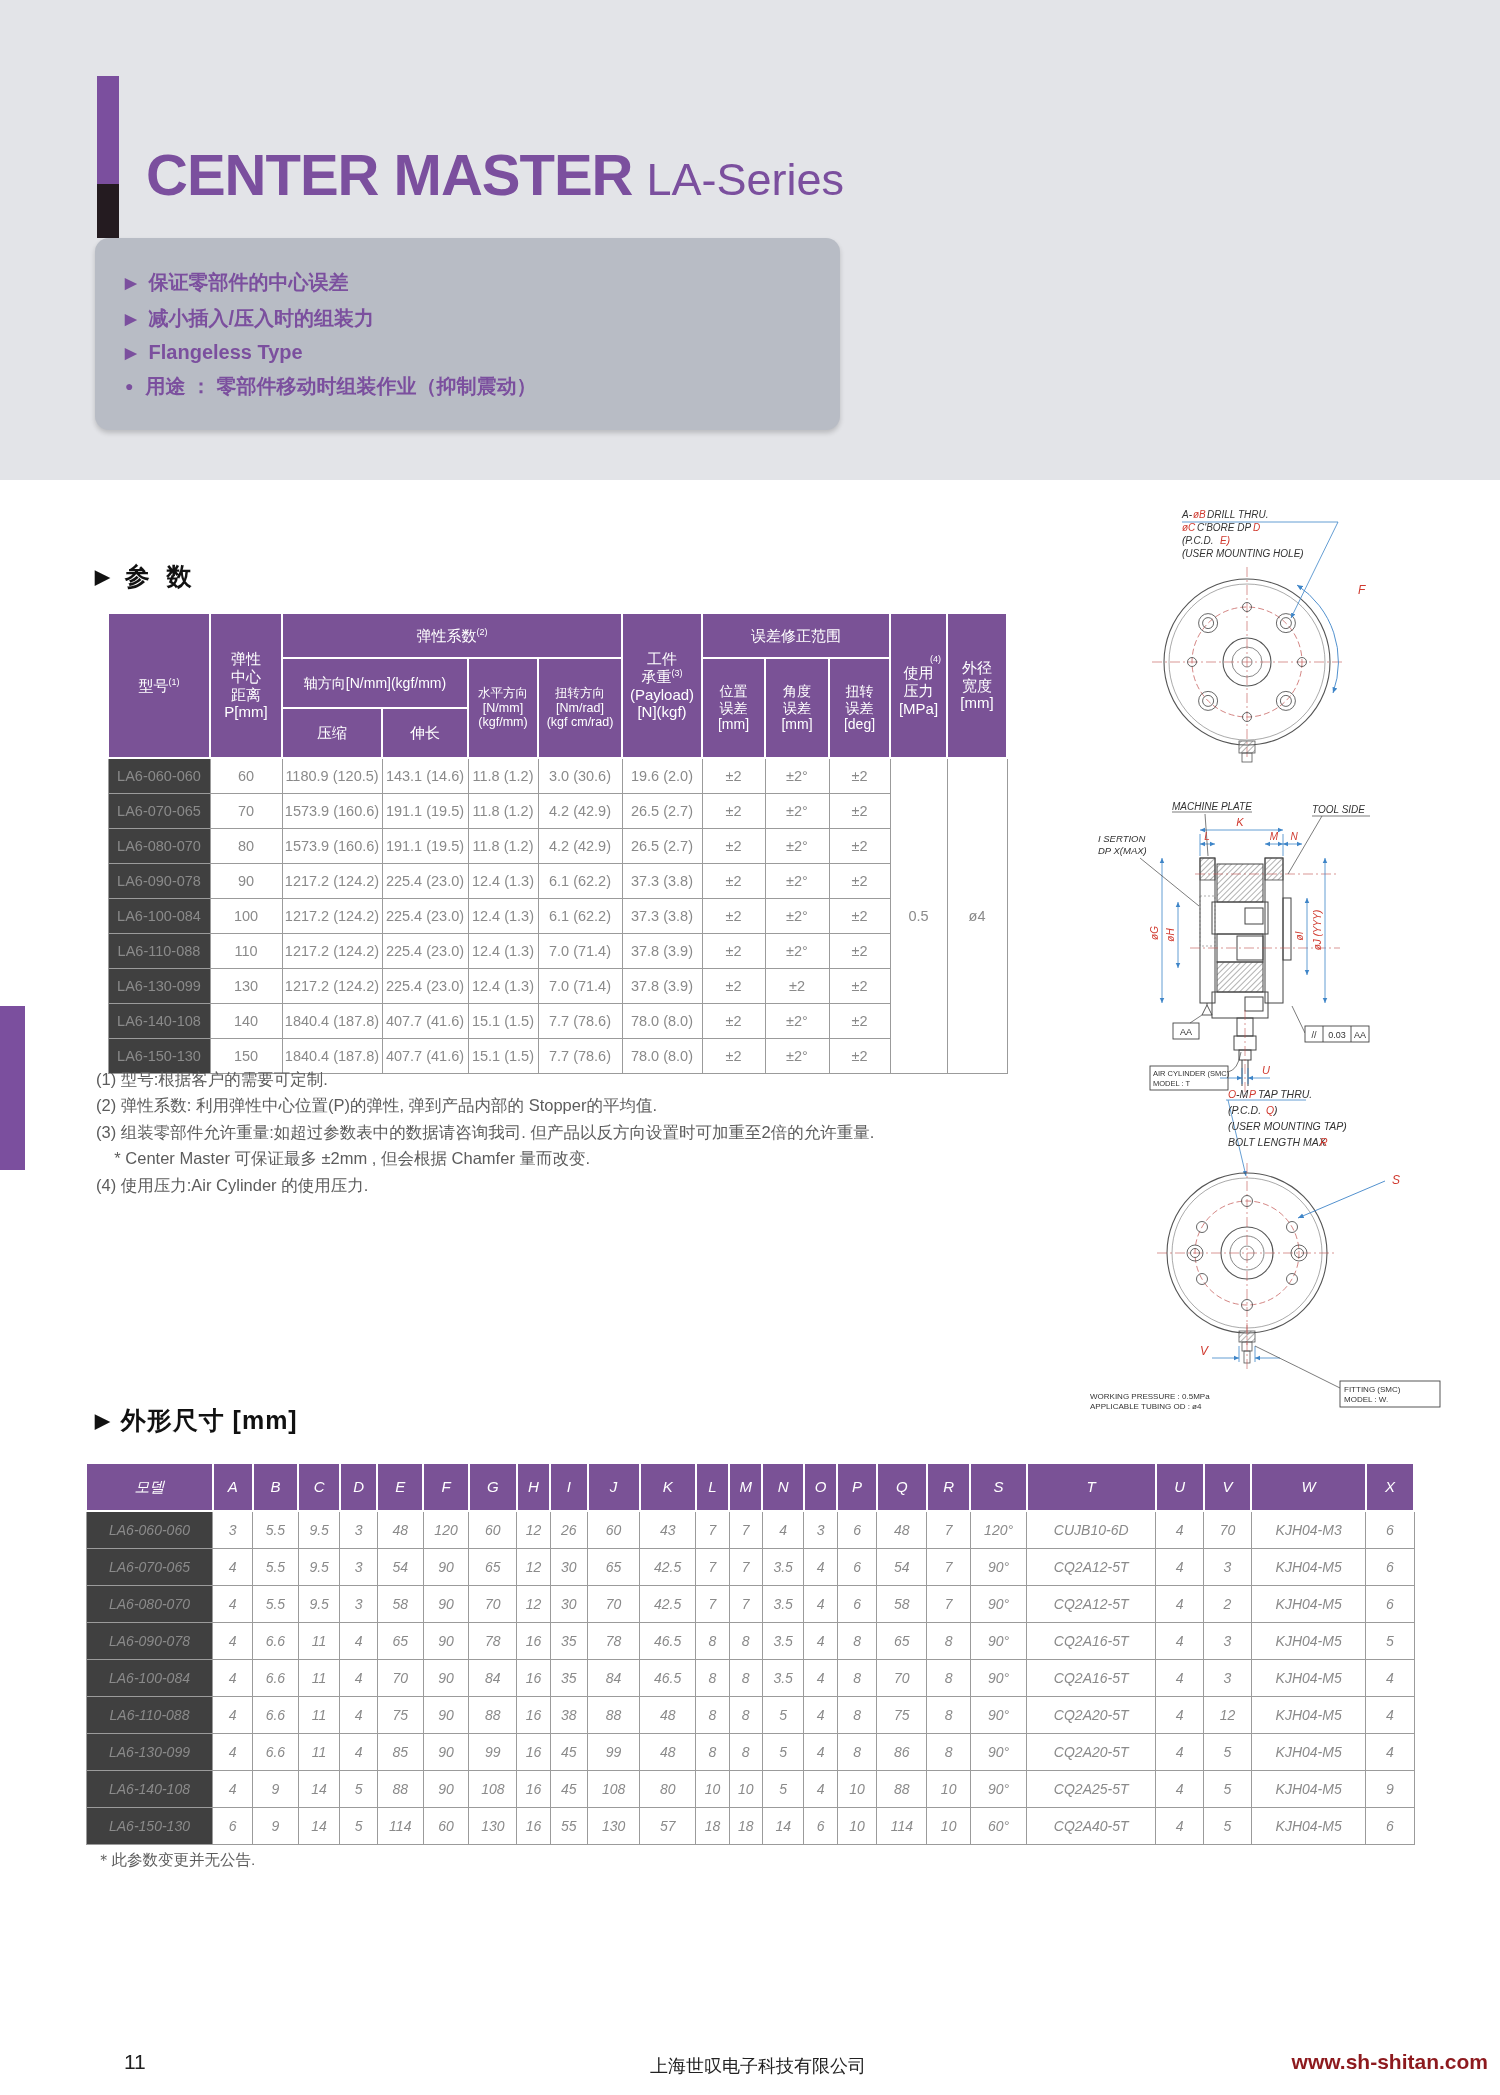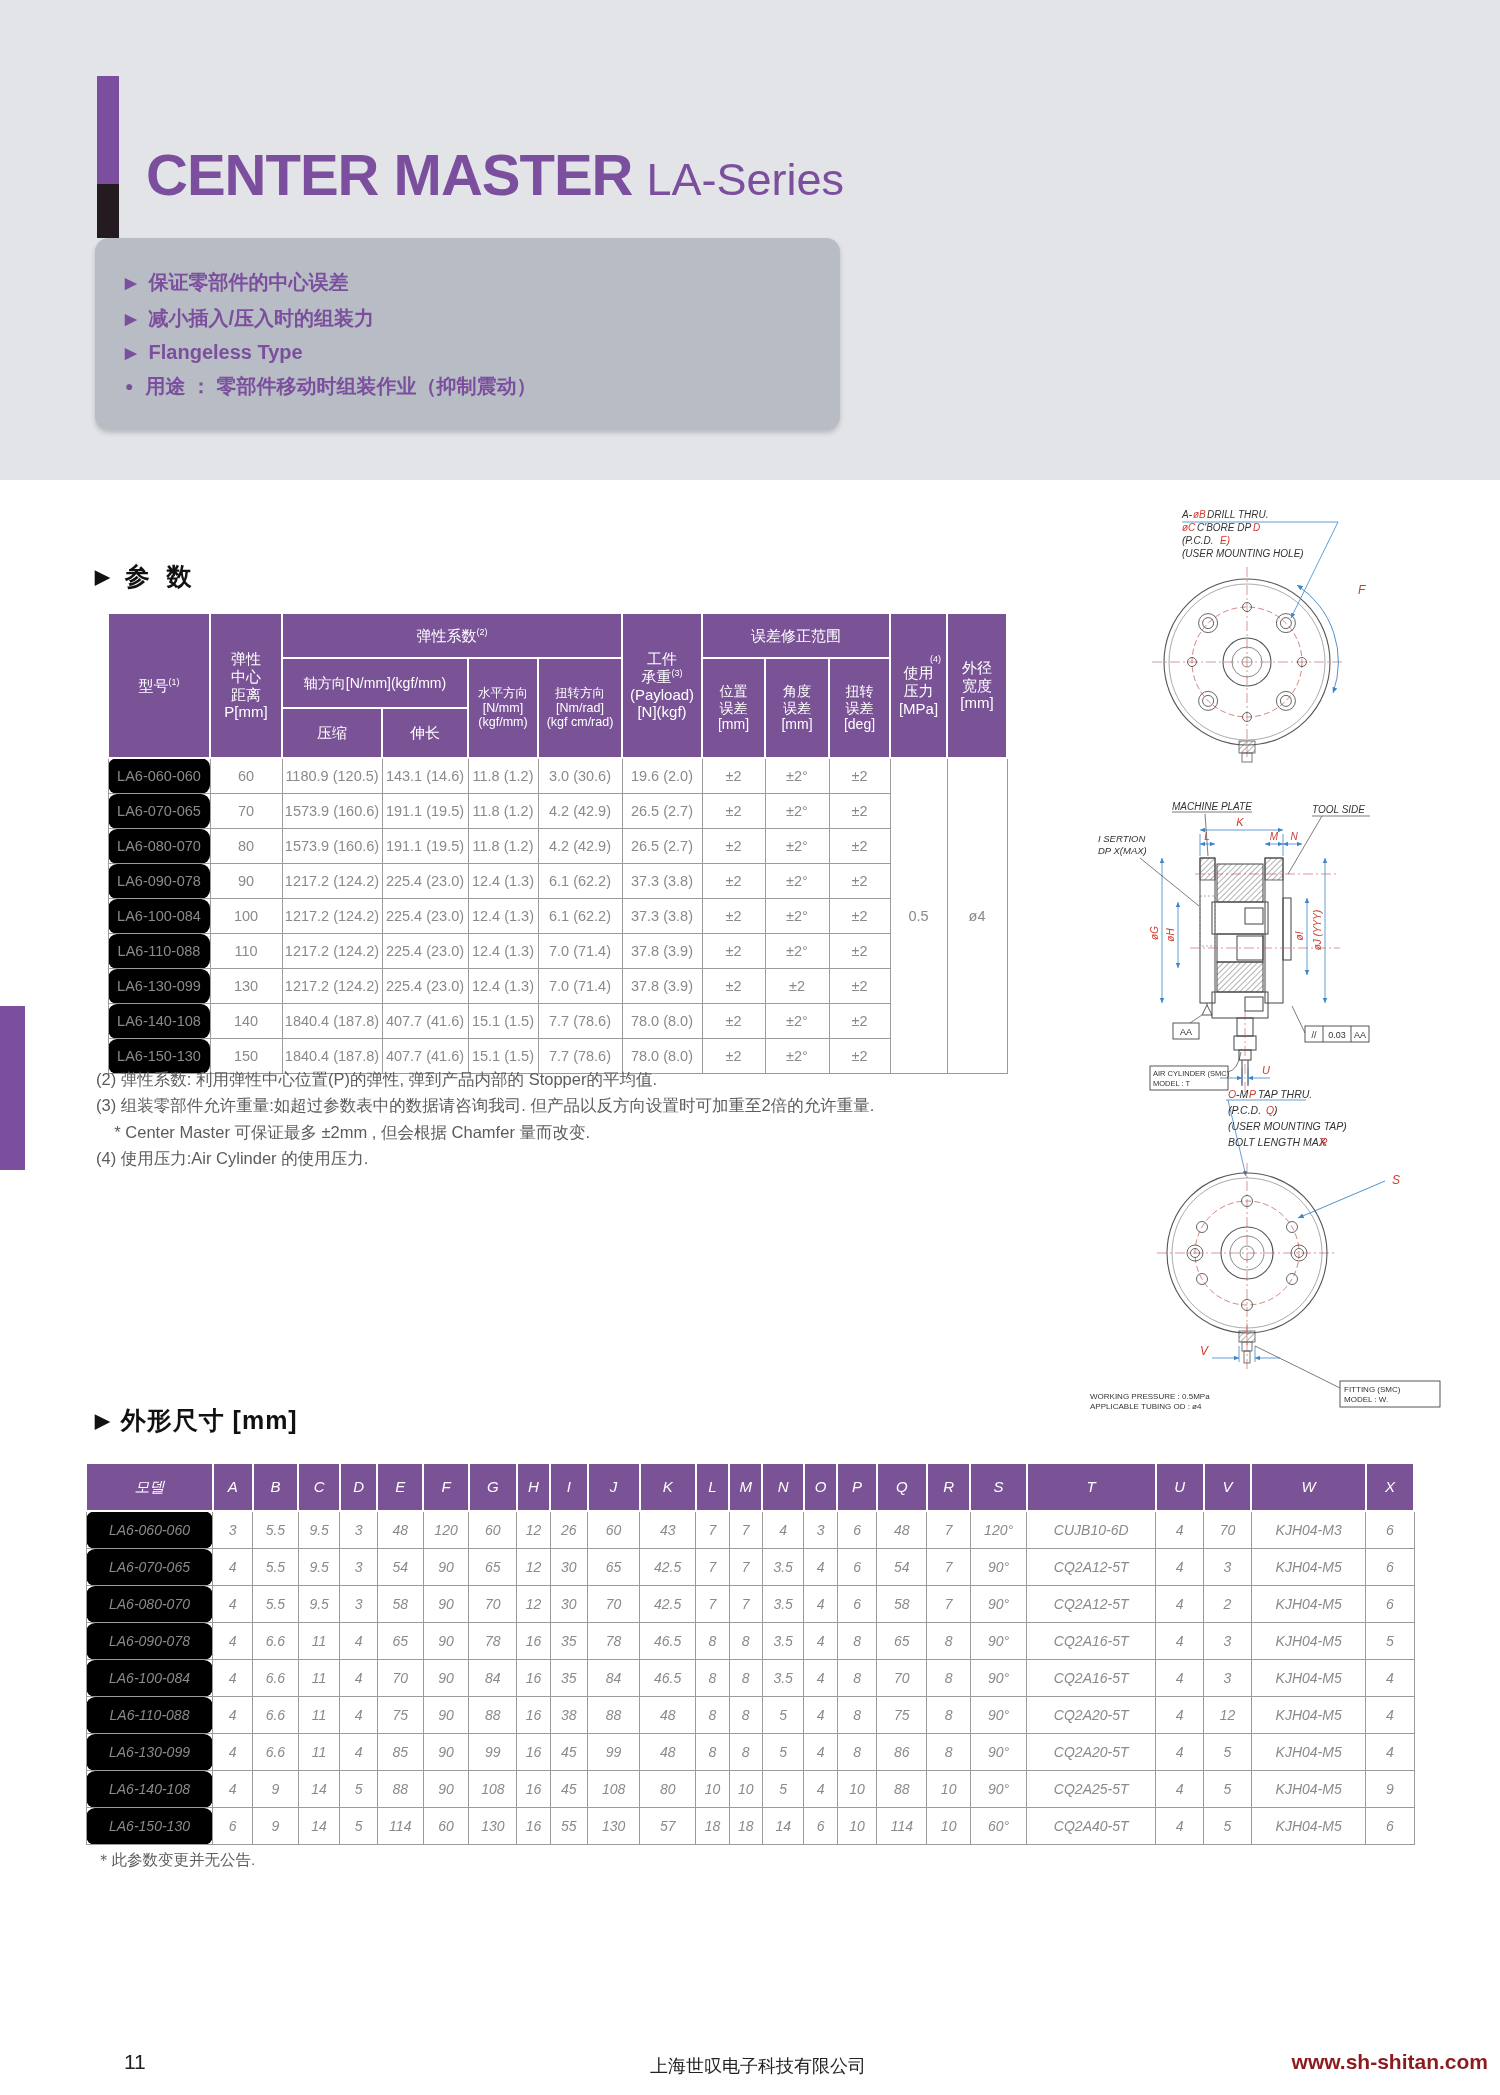--- a/index.html
+++ b/index.html
@@ -25,21 +25,21 @@
   .sec-head{position:absolute;font-size:25px;font-weight:bold;color:#111;display:flex;align-items:center;gap:10px;}
   .sec-head .tri{font-size:19px;color:#111;}
   .sec-head.params{left:95px;top:560px;letter-spacing:5px;}
   .sec-head.dims{left:95px;top:1404px;letter-spacing:1px;}
   
   table{border-collapse:collapse;table-layout:fixed;}
   th{background:#7a5296;color:#fff;border:2px solid #fff;font-weight:normal;
      font-size:14px;line-height:1.18;padding:1px 2px;text-align:center;vertical-align:middle;white-space:pre-line;}
   td{border:1px solid #9b9b9b;text-align:center;color:#8a8a8a;background:#fff;
      font-size:14.5px;padding:0 2px;}
-  td.model-cell{background:#000000;border-radius:9px;}
+  td.model-cell{background:#404040;}
   sup{font-size:9px;vertical-align:super;}
   .blk{display:block;}
   .supr{text-align:right;padding-right:3px;}
   .pre{white-space:pre-line;}
   .ptable{position:absolute;left:107px;top:612px;width:899px;}
   .ptable thead tr:nth-child(1) th{height:41px;font-size:15px;}
   .ptable thead tr:nth-child(2) th{height:46px;}
   .ptable thead tr:nth-child(3) th{height:46px;font-size:15px;}
   .ptable th.sm{font-size:12.5px;}
   .ptable tbody td{height:34px;}
@@ -259,21 +259,21 @@
           <td>15.1 (1.5)</td>
           <td>7.7 (78.6)</td>
           <td>78.0 (8.0)</td>
           <td>±2</td>
           <td>±2°</td>
           <td>±2</td>
         </tr>
       </tbody>
   </table>
 
-  <div class="pnotes" id="param-notes"><div>(2) 弹性系数: 利用弹性中心位置(P)的弹性, 弹到产品内部的 Stopper的平均值.</div><div>(3) 组装零部件允许重量:如超过参数表中的数据请咨询我司. 但产品以反方向设置时可加重至2倍的允许重量.</div><div>    * Center Master 可保证最多 ±2mm , 但会根据 Chamfer 量而改变.</div><div>(4) 使用压力:Air Cylinder 的使用压力.</div></div>
+  <div class="pnotes" id="param-notes"><div>(1) 型号:根据客户的需要可定制.</div><div>(2) 弹性系数: 利用弹性中心位置(P)的弹性, 弹到产品内部的 Stopper的平均值.</div><div>(3) 组装零部件允许重量:如超过参数表中的数据请咨询我司. 但产品以反方向设置时可加重至2倍的允许重量.</div><div>    * Center Master 可保证最多 ±2mm , 但会根据 Chamfer 量而改变.</div><div>(4) 使用压力:Air Cylinder 的使用压力.</div></div>
 
   <div class="sec-head dims">
     <span class="tri">▶</span>
     <span>外形尺寸 [mm]</span>
   </div>
 
   <table class="dtable">
     <colgroup>
       <col style="width:122px">
         <col style="width:38px">

